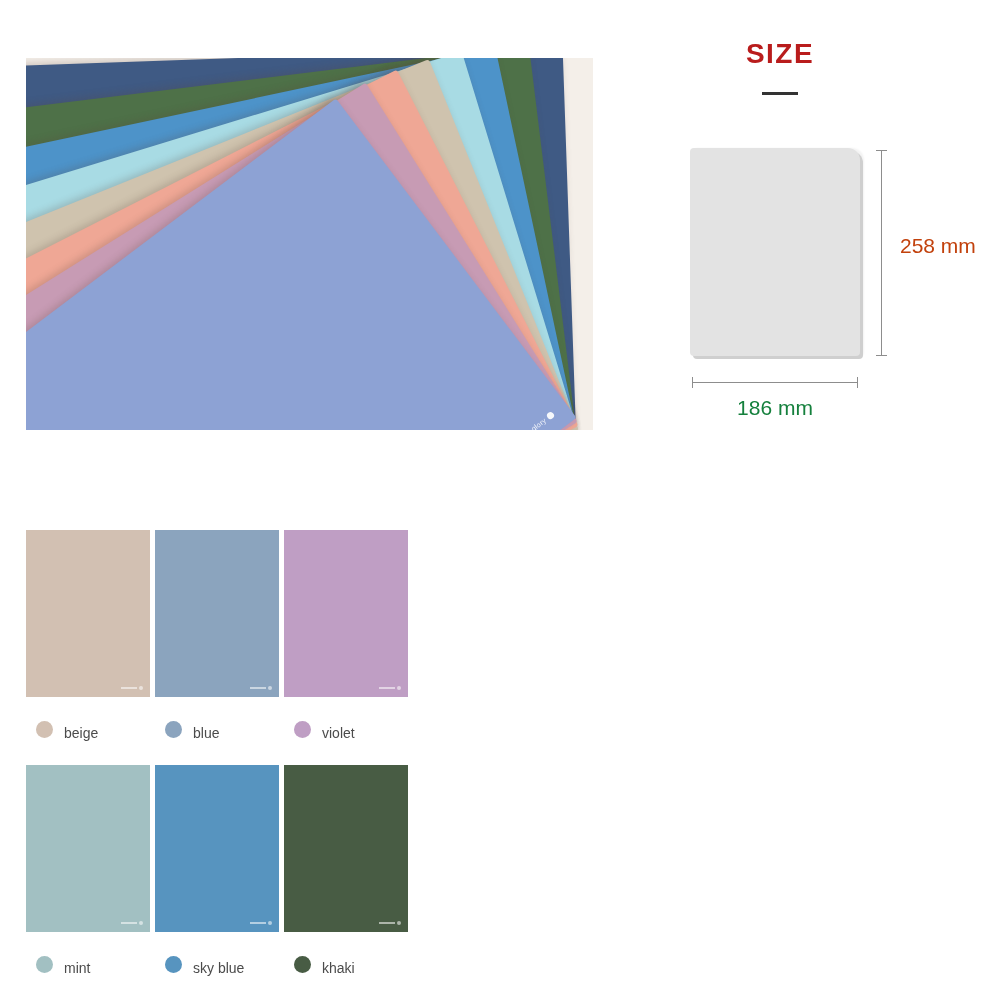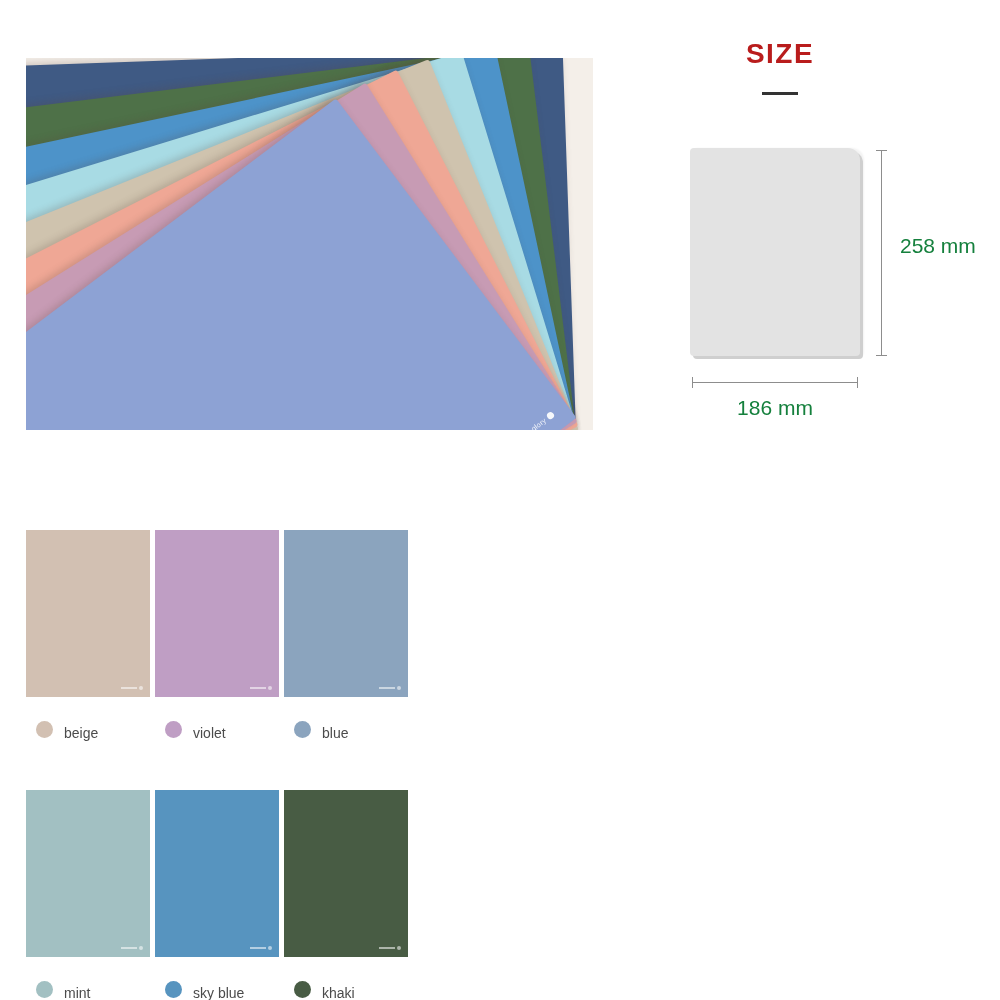--- a/index.html
+++ b/index.html
@@ -69,21 +69,21 @@
   }
   .dim-v::before, .dim-v::after {
     content: ""; position: absolute; left: -5px;
     width: 11px; height: 1px; background: #8d8d8d;
   }
   .dim-v::before { top: 0; }
   .dim-v::after  { bottom: 0; }
   .dim-v-label {
     position: absolute;
     left: 900px; top: 234px;
-    font-size: 21px; color: #15803d;
+    font-size: 21px; color: #c2410c;
   }
   .dim-h {
     position: absolute;
     left: 692px; top: 382px;
     width: 166px; height: 1px; background: #8d8d8d;
   }
   .dim-h::before, .dim-h::after {
     content: ""; position: absolute; top: -5px;
     width: 1px; height: 11px; background: #8d8d8d;
   }
@@ -92,21 +92,21 @@
   .dim-h-label {
     position: absolute;
     left: 692px; top: 396px;
     width: 166px; text-align: center;
     font-size: 21px; color: #15803d;
   }
 
   
   .swatch-row { position: absolute; left: 26px; display: flex; gap: 5px; }
   .row-1 { top: 530px; }
-  .row-2 { top: 790px; }
+  .row-2 { top: 765px; }
   .swatch-cell { width: 124px; }
   .swatch-chip {
     position: relative;
     width: 124px; height: 167px;
   }
   .chip-mark {
     position: absolute;
     right: 7px; bottom: 7px;
     display: flex; align-items: center; gap: 2px;
     opacity: .55;
@@ -208,43 +208,43 @@
             <span class="bar"></span>
             <span class="dot"></span>
           </div>
         </div>
         <div class="swatch-legend">
           <span class="legend-dot" style="background: rgb(210, 192, 178);"></span>
           <span class="legend-label">beige</span>
         </div>
       </div>
       <div class="swatch-cell">
+        <div class="swatch-chip" style="background: rgb(139, 164, 190);">
+          <div class="chip-mark">
+            <span class="bar"></span>
+            <span class="dot"></span>
+          </div>
+        </div>
+        <div class="swatch-legend">
+          <span class="legend-dot" style="background: rgb(139, 164, 190);"></span>
+          <span class="legend-label">blue</span>
+        </div>
+      </div>
+      <div class="swatch-cell">
         <div class="swatch-chip" style="background: rgb(191, 158, 196);">
           <div class="chip-mark">
             <span class="bar"></span>
             <span class="dot"></span>
           </div>
         </div>
         <div class="swatch-legend">
           <span class="legend-dot" style="background: rgb(191, 158, 196);"></span>
           <span class="legend-label">violet</span>
         </div>
       </div>
-      <div class="swatch-cell">
-        <div class="swatch-chip" style="background: rgb(139, 164, 190);">
-          <div class="chip-mark">
-            <span class="bar"></span>
-            <span class="dot"></span>
-          </div>
-        </div>
-        <div class="swatch-legend">
-          <span class="legend-dot" style="background: rgb(139, 164, 190);"></span>
-          <span class="legend-label">blue</span>
-        </div>
-      </div>
     </div>
   <div class="swatch-row row-2">
       <div class="swatch-cell">
         <div class="swatch-chip" style="background: rgb(162, 192, 194);">
           <div class="chip-mark">
             <span class="bar"></span>
             <span class="dot"></span>
           </div>
         </div>
         <div class="swatch-legend">

